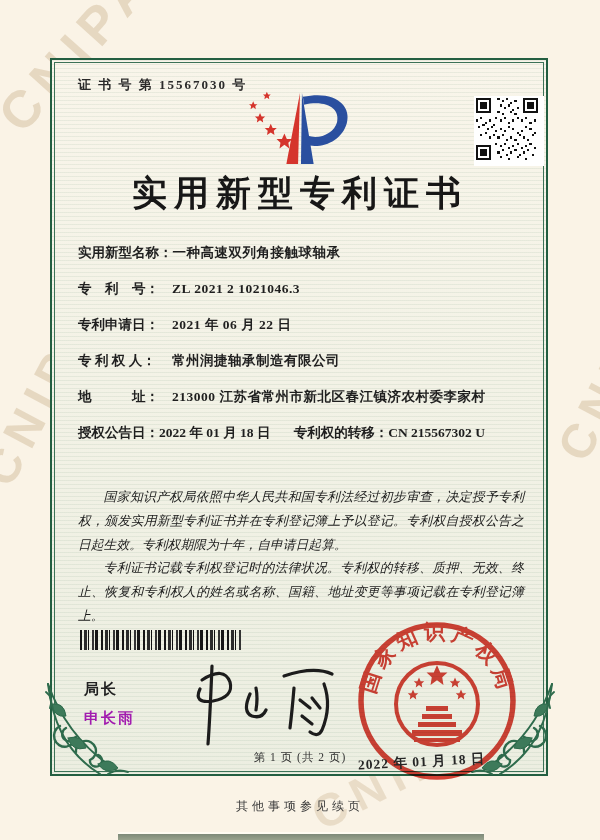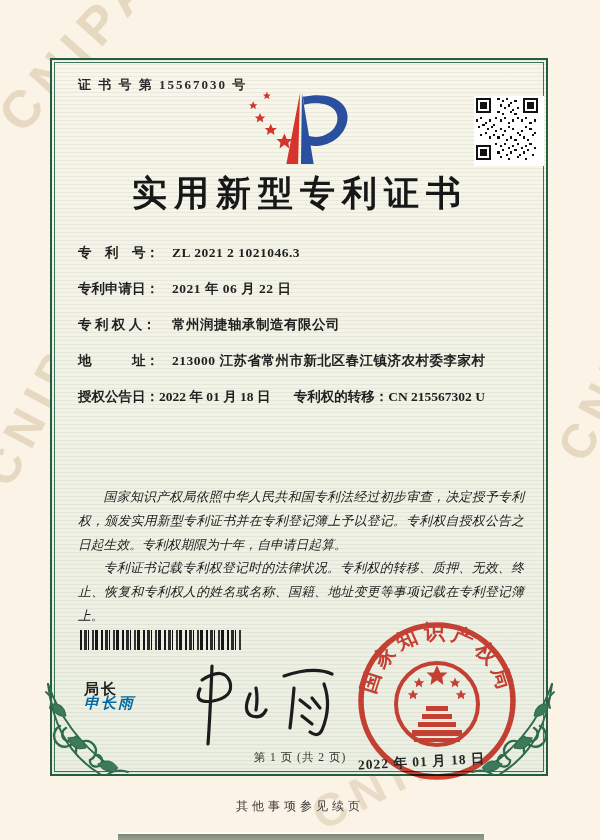--- a/index.html
+++ b/index.html
@@ -41,22 +41,22 @@
   .barcode{position:absolute;left:80px;top:630px;width:162px;height:20px;z-index:5;
     background:repeating-linear-gradient(90deg,
       #161616 0 2px, transparent 2px 4px,
       #2b2b2b 4px 7px, transparent 7px 8px,
       #111 8px 9px, transparent 9px 12px,
       #333 12px 14px, transparent 14px 15px,
       #161616 15px 18px, transparent 18px 21px);}
 
   .sig-title{position:absolute;left:84px;top:680px;font-family:"Liberation Sans","DejaVu Sans",sans-serif;
              font-size:15px;font-weight:bold;color:#222;z-index:5;letter-spacing:2px;}
-  .sig-name{position:absolute;left:84px;top:694px;font-family:"Liberation Sans","DejaVu Sans",sans-serif;
-            font-size:15px;font-weight:bold;color:#0369a1;z-index:5;letter-spacing:2px;font-style:italic;}
+  .sig-name{position:absolute;left:84px;top:709px;font-family:"Liberation Sans","DejaVu Sans",sans-serif;
+            font-size:15px;font-weight:bold;color:#a21caf;z-index:5;letter-spacing:2px;}
   .sig-hand{position:absolute;left:172px;top:660px;z-index:6;}
 
   .seal{position:absolute;left:352px;top:616px;z-index:6;opacity:0.93;mix-blend-mode:multiply;}
   .seal-date{position:absolute;left:358px;top:752px;width:170px;font-size:13.5px;font-weight:bold;
              color:#262626;letter-spacing:1px;transform:rotate(-3deg);z-index:7;white-space:nowrap;}
 
   .pagenum{position:absolute;left:0;right:0;top:750px;text-align:center;font-size:11.5px;
            letter-spacing:1px;color:#333;z-index:5;}
   .footnote{position:absolute;left:0;right:0;top:798px;text-align:center;font-size:12px;
             letter-spacing:4px;color:#3a3a3a;z-index:3;}
@@ -144,20 +144,23 @@
           <path d="M2,24h3v3h-3z"></path>
         <path d="M10,0h1v1h-1z M12,1h1v1h-1z M14,0h1v1h-1z M16,2h1v1h-1z M18,1h1v1h-1z M11,3h1v1h-1z M13,4h1v1h-1z M15,3h1v1h-1z M17,5h1v1h-1z M19,4h1v1h-1z M10,6h1v1h-1z M12,7h1v1h-1z M16,6h1v1h-1z M18,7h1v1h-1z M9,9h1v1h-1z M11,10h1v1h-1z M13,9h1v1h-1z M15,11h1v1h-1z M17,10h1v1h-1z M19,9h1v1h-1z M21,10h1v1h-1z M23,9h1v1h-1z M25,11h1v1h-1z M27,10h1v1h-1z M0,10h1v1h-1z M2,9h1v1h-1z M4,11h1v1h-1z M6,10h1v1h-1z M8,12h1v1h-1z M1,13h1v1h-1z M3,12h1v1h-1z M5,14h1v1h-1z M7,13h1v1h-1z M9,15h1v1h-1z M11,14h1v1h-1z M13,15h1v1h-1z M15,13h1v1h-1z M17,14h1v1h-1z M19,16h1v1h-1z M21,15h1v1h-1z M23,13h1v1h-1z M25,14h1v1h-1z M27,16h1v1h-1z M2,17h1v1h-1z M4,16h1v1h-1z M6,18h1v1h-1z M8,17h1v1h-1z M10,18h1v1h-1z M12,17h1v1h-1z M14,19h1v1h-1z M16,18h1v1h-1z M18,19h1v1h-1z M20,17h1v1h-1z M22,18h1v1h-1z M24,19h1v1h-1z M26,17h1v1h-1z M9,21h1v1h-1z M11,22h1v1h-1z M13,21h1v1h-1z M15,23h1v1h-1z M17,22h1v1h-1z M19,21h1v1h-1z M21,23h1v1h-1z M23,22h1v1h-1z M25,21h1v1h-1z M27,23h1v1h-1z M10,25h1v1h-1z M12,24h1v1h-1z M14,26h1v1h-1z M16,25h1v1h-1z M18,24h1v1h-1z M20,26h1v1h-1z M22,25h1v1h-1z M24,24h1v1h-1z M26,26h1v1h-1z M11,27h1v1h-1z M15,28h1v1h-1z M19,27h1v1h-1z M23,28h1v1h-1z"></path>
       </g>
     </svg>
   </div>
 
   <div class="title">实用新型专利证书</div>
 
   <div class="fields">
     <div class="frow">
+      <span class="flabel">实用新型名称：</span><span class="fvalue">一种高速双列角接触球轴承</span>
+    </div>
+    <div class="frow">
       <span class="flabel">专　利　号：</span><span class="fvalue">ZL 2021 2 1021046.3</span>
     </div>
     <div class="frow">
       <span class="flabel">专利申请日：</span><span class="fvalue">2021 年 06 月 22 日</span>
     </div>
     <div class="frow">
       <span class="flabel">专 利 权 人：</span><span class="fvalue">常州润捷轴承制造有限公司</span>
     </div>
     <div class="frow">
       <span class="flabel">地　　　址：</span><span class="fvalue">213000 江苏省常州市新北区春江镇济农村委李家村</span>

